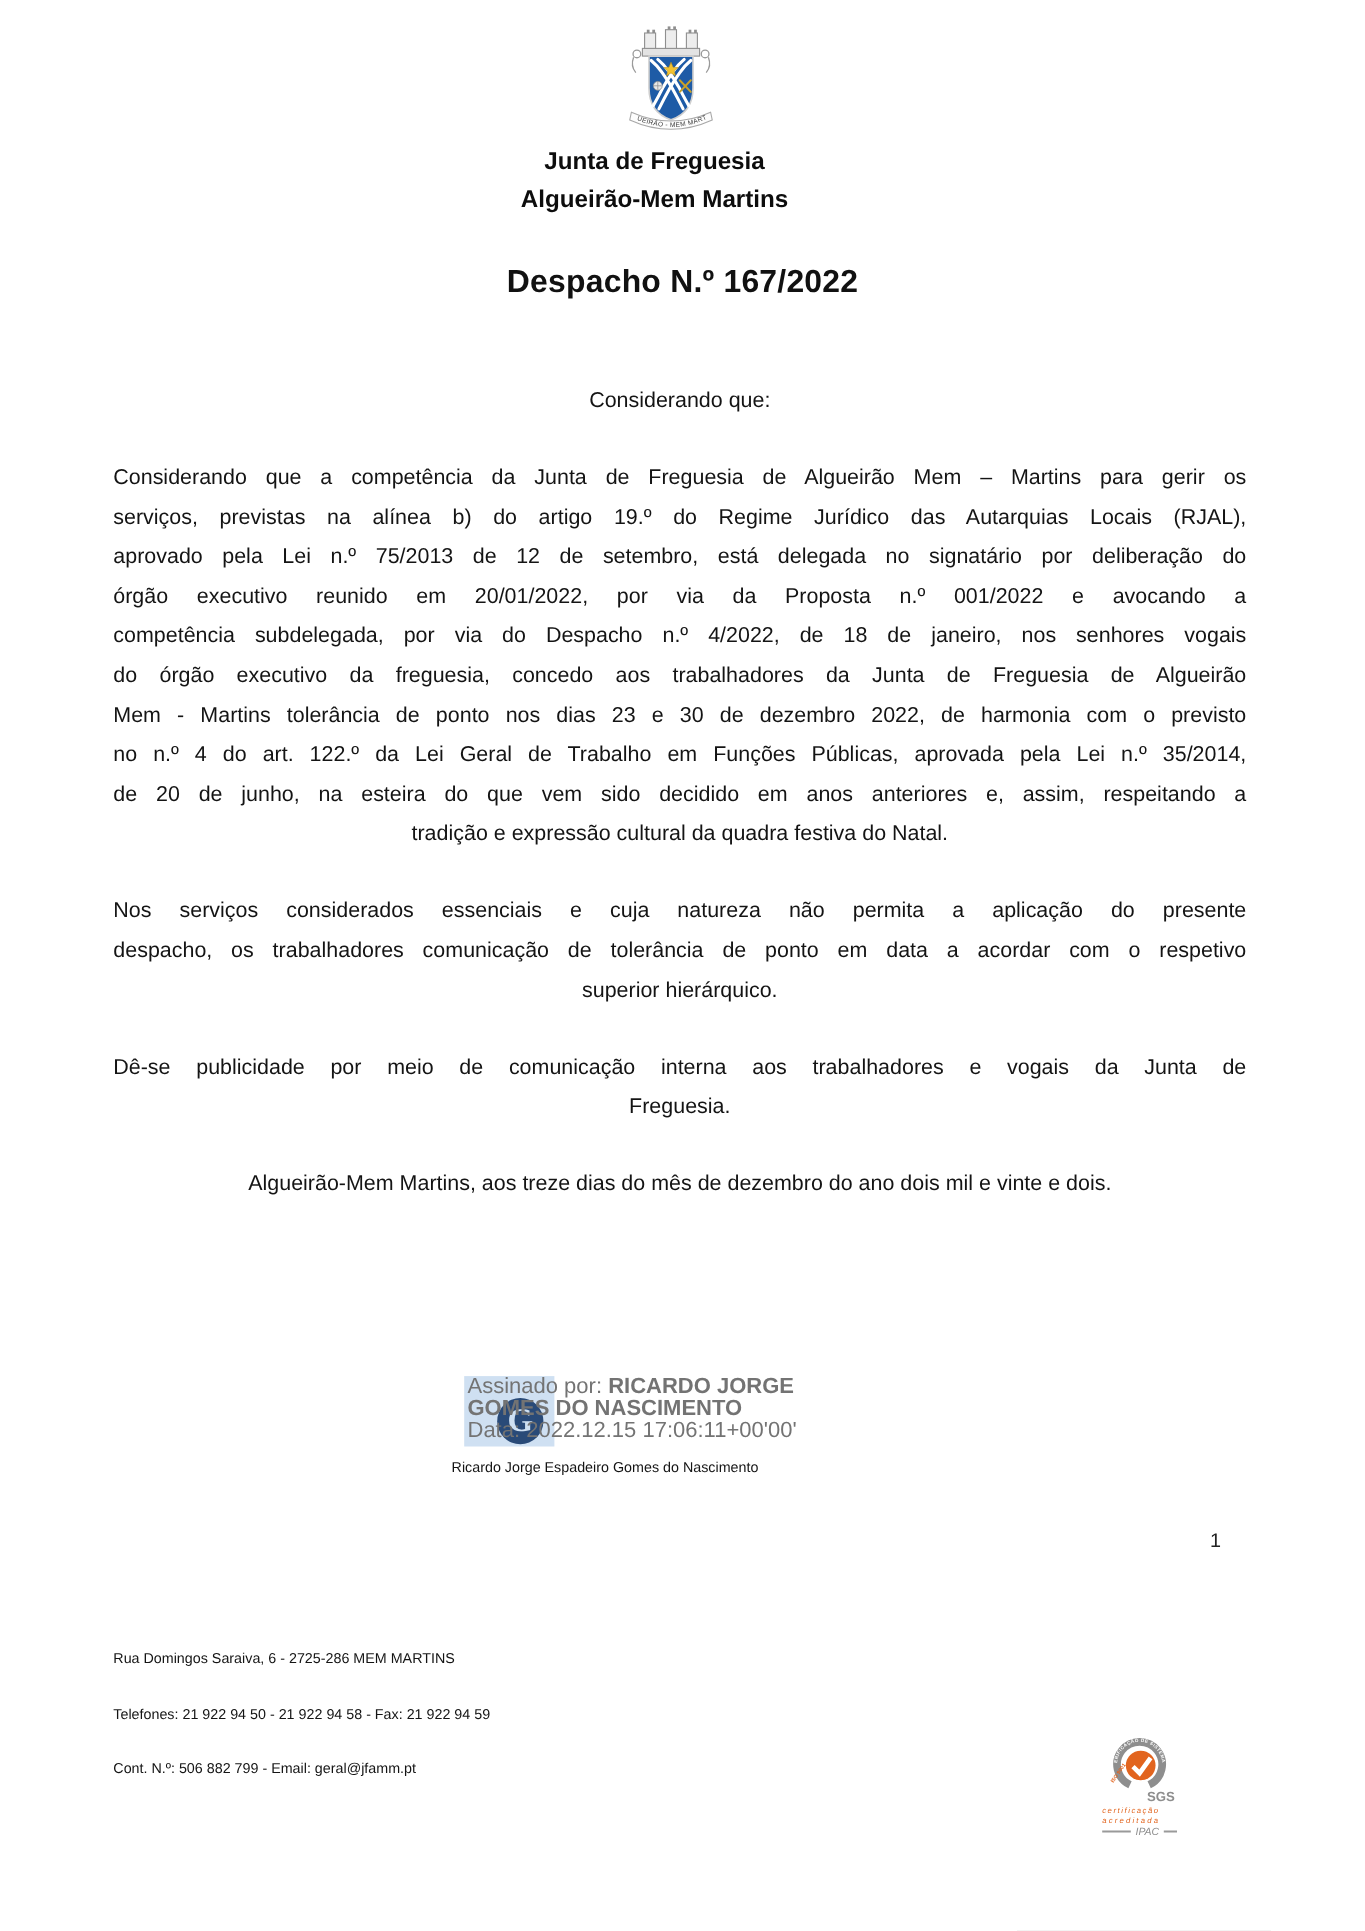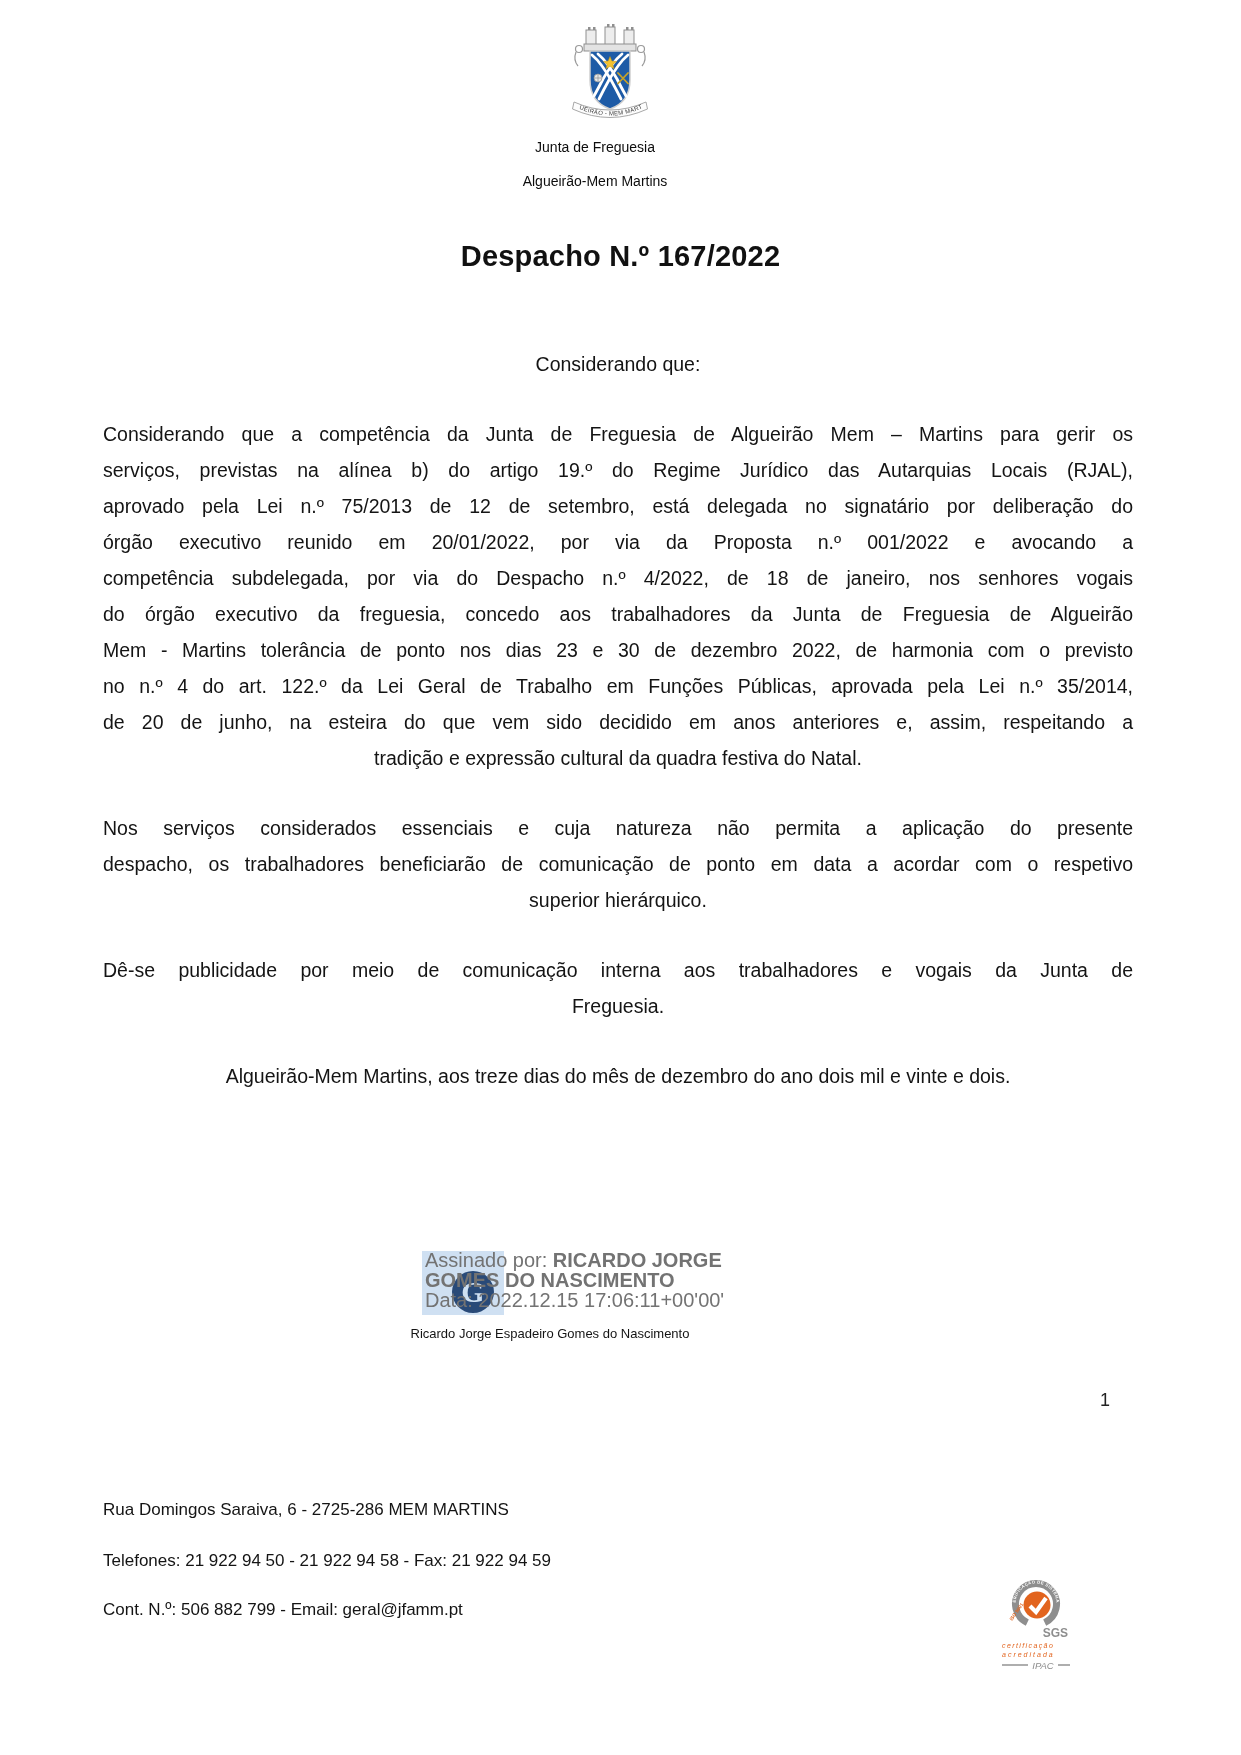--- a/index.html
+++ b/index.html
@@ -5,21 +5,21 @@
   html,body { margin:0; padding:0; background:#e9e9e9; }
   .page {
     position:relative; width:1241px; height:1755px; margin:0 auto;
     background:#ffffff; overflow:hidden;
     font-family:"Liberation Sans", "DejaVu Sans", sans-serif;
     color:#111;
   }
   
   .crest { position:absolute; left:558px; top:18px; width:104px; height:112px; }
   .org { position:absolute; left:0; top:130px; width:1190px; text-align:center;
-         font-weight:normal; font-size:14px; line-height:34px; color:#0d0d0d; }
+         font-weight:bold; font-size:22px; line-height:34px; color:#0d0d0d; }
   .doc-title { position:absolute; left:0; top:240px; width:1241px; text-align:center;
          font-weight:bold; font-size:29px; letter-spacing:0.2px; }
   
   .doc-body { position:absolute; left:103px; top:346px; width:1030px;
          font-size:19.5px; line-height:36px; color:#141414; }
   .doc-body p { margin:0 0 34px 0; }
   .line { display:block; }
   .line.j { text-align:justify; text-align-last:justify; }
   .line.e { text-align:center; }
   
@@ -30,21 +30,21 @@
   .stamp-mark { position:absolute; left:452px; top:1271px; width:42px; height:42px;
          border-radius:50%; background:#1c3e6e; opacity:0.92; color:#cfe0f2;
          font-size:30px; font-weight:bold; text-align:center; line-height:42px;
          font-family:"Liberation Serif","DejaVu Serif",serif; }
   .stamp-text { position:absolute; left:425px; top:1250px; width:345px;
          font-size:20px; line-height:20px; color:#737373; }
   .stamp-text b { font-weight:bold; }
   .signer { position:absolute; left:100px; top:1326px; width:900px; text-align:center;
          font-size:13px; color:#141414; }
   
-  .f-line { position:absolute; left:103px; font-size:17px; color:#141414; }
+  .f-line { position:absolute; left:103px; font-size:13px; color:#141414; }
   .f1 { top:1500px; } .f2 { top:1551px; } .f3 { top:1600px; }
   .page-num { position:absolute; left:1100px; top:1390px; font-size:18px; color:#222; }
   .sgs { position:absolute; left:998px; top:1574px; width:76px; height:104px; }
 </style>
 </head>
 <body>
 
 <div class="page">
 
   <svg class="crest" viewBox="0 0 104 112" xmlns="http://www.w3.org/2000/svg">
@@ -115,21 +115,21 @@
       <span class="line j">órgão executivo reunido em 20/01/2022, por via da Proposta n.º 001/2022 e avocando a</span>
       <span class="line j">competência subdelegada, por via do Despacho n.º 4/2022, de 18 de janeiro, nos senhores vogais</span>
       <span class="line j">do órgão executivo da freguesia, concedo aos trabalhadores da Junta de Freguesia de Algueirão</span>
       <span class="line j">Mem - Martins tolerância de ponto nos dias 23 e 30 de dezembro 2022, de harmonia com o previsto</span>
       <span class="line j">no n.º 4 do art. 122.º da Lei Geral de Trabalho em Funções Públicas, aprovada pela Lei n.º 35/2014,</span>
       <span class="line j">de 20 de junho, na esteira do que vem sido decidido em anos anteriores e, assim, respeitando a</span>
       <span class="line e">tradição e expressão cultural da quadra festiva do Natal.</span>
     </p>
     <p>
       <span class="line j">Nos serviços considerados essenciais e cuja natureza não permita a aplicação do presente</span>
-      <span class="line j">despacho, os trabalhadores beneficiarão de comunicação de ponto em data a acordar com o respetivo</span>
+      <span class="line j">despacho, os trabalhadores comunicação de tolerância de ponto em data a acordar com o respetivo</span>
       <span class="line e">superior hierárquico.</span>
     </p>
     <p>
       <span class="line j">Dê-se publicidade por meio de comunicação interna aos trabalhadores e vogais da Junta de</span>
       <span class="line e">Freguesia.</span>
     </p>
     <p>
       <span class="line e">Algueirão-Mem Martins, aos treze dias do mês de dezembro do ano dois mil e vinte e dois.</span>
     </p>
   </div>

